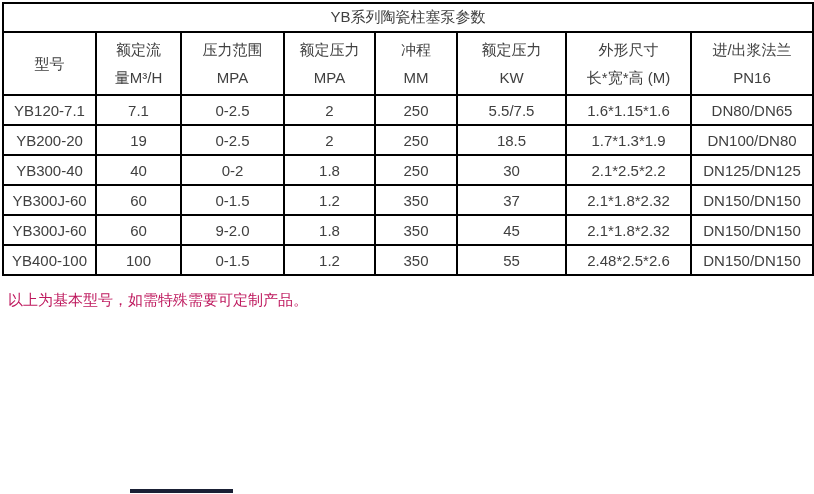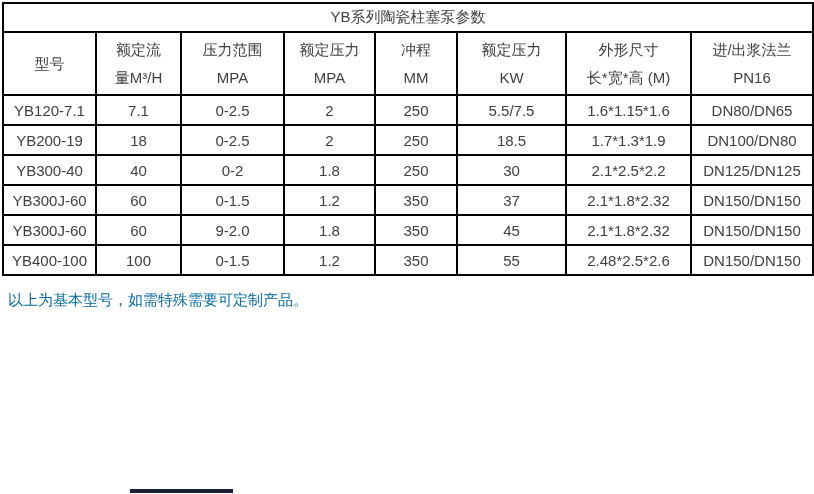--- a/index.html
+++ b/index.html
@@ -25,21 +25,21 @@
     white-space: nowrap;
     overflow: hidden;
     padding: 0 1px;
   }
   th.title-cell { height: 27px; font-size: 15px; }
   tr.header-row th { height: 61px; font-size: 15px; line-height: 28px; }
   tbody td { height: 28px; font-size: 15px; }
   .footer-note {
     margin: 15px 16px 0 8px;
     font-size: 15px;
-    color: #0369a1;
+    color: #be185d;
   }
   .partial-bar {
     position: absolute;
     left: 130px; top: 489px;
     width: 103px; height: 4px;
     background: #1a2035;
   }
 </style>
 </head>
 <body>
@@ -98,22 +98,22 @@
         <td>YB120-7.1</td>
         <td>7.1</td>
         <td>0-2.5</td>
         <td>2</td>
         <td>250</td>
         <td>5.5/7.5</td>
         <td>1.6*1.15*1.6</td>
         <td>DN80/DN65</td>
       </tr>
       <tr>
-        <td>YB200-19</td>
-        <td>18</td>
+        <td>YB200-20</td>
+        <td>19</td>
         <td>0-2.5</td>
         <td>2</td>
         <td>250</td>
         <td>18.5</td>
         <td>1.7*1.3*1.9</td>
         <td>DN100/DN80</td>
       </tr>
       <tr>
         <td>YB300-40</td>
         <td>40</td>

